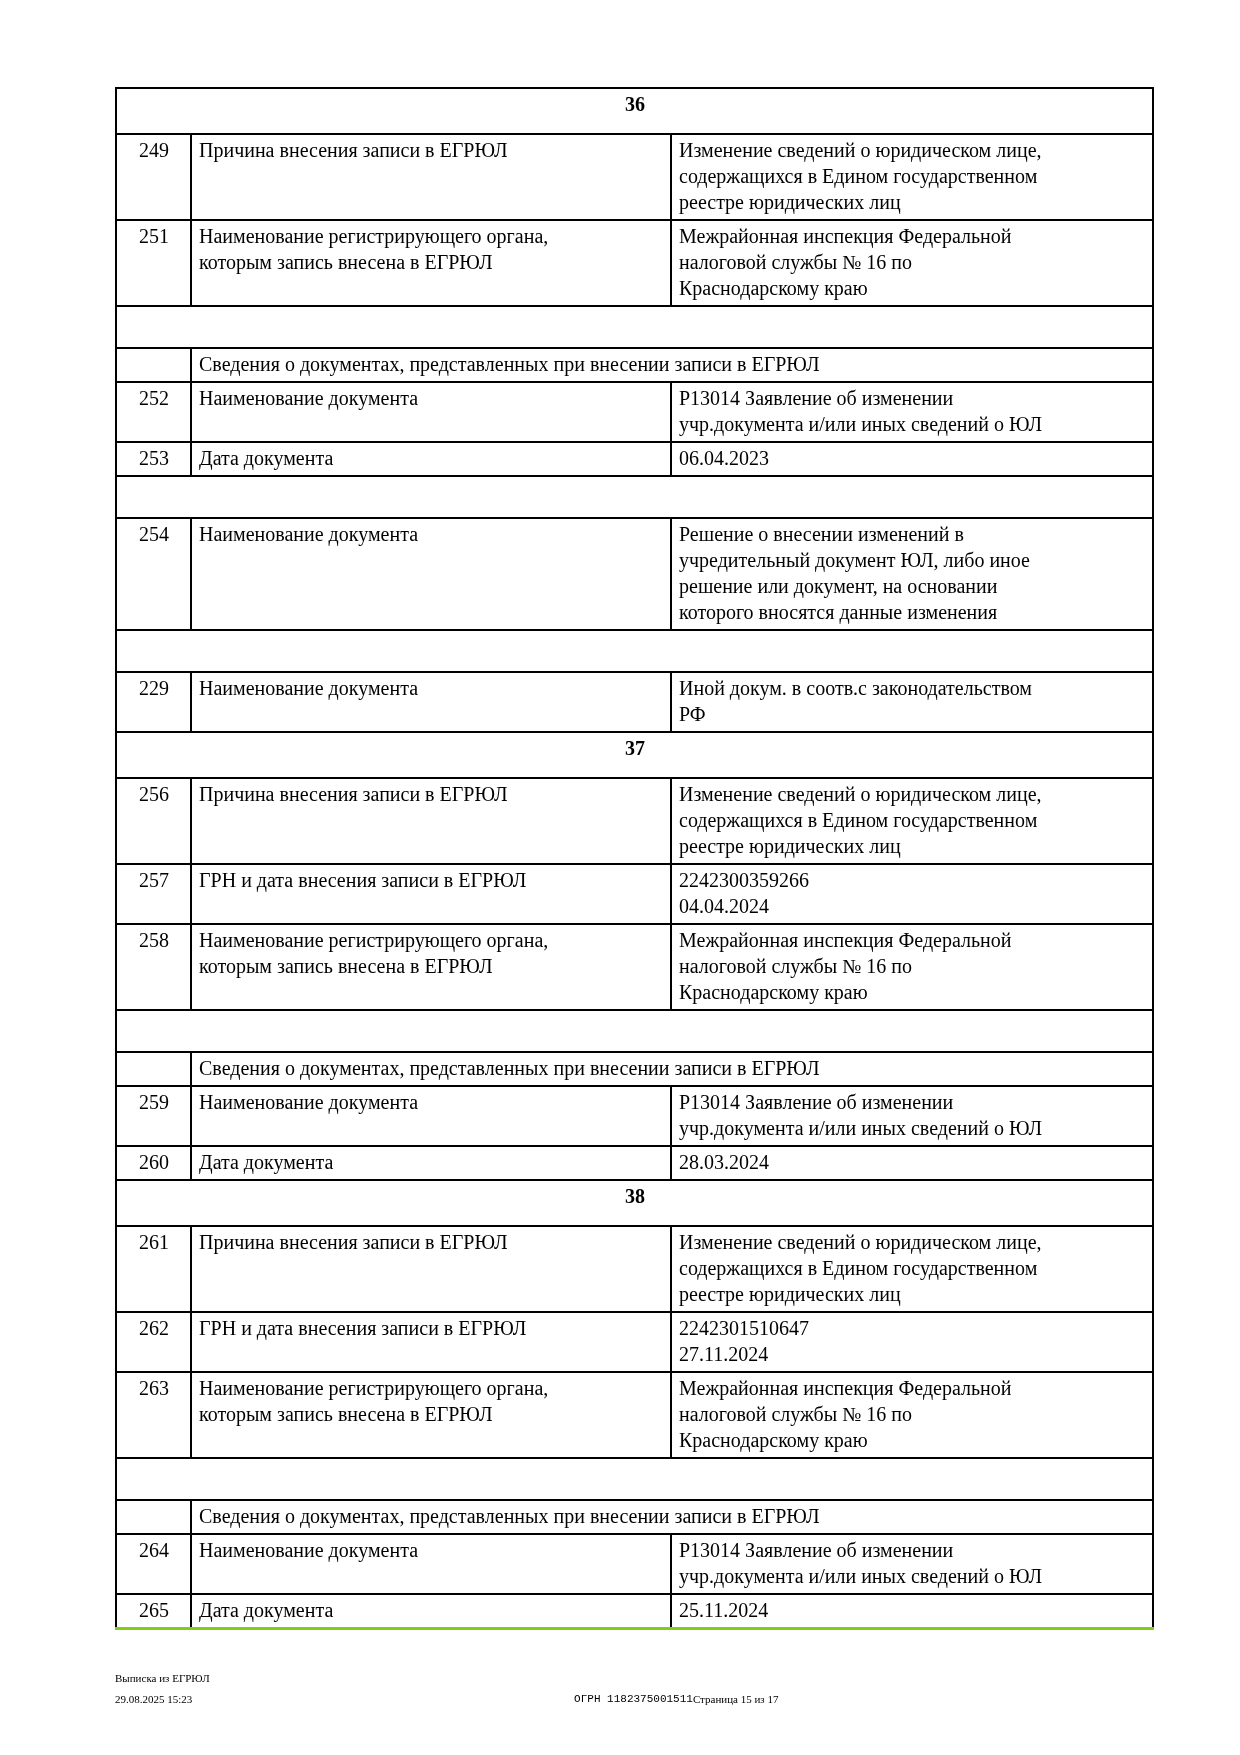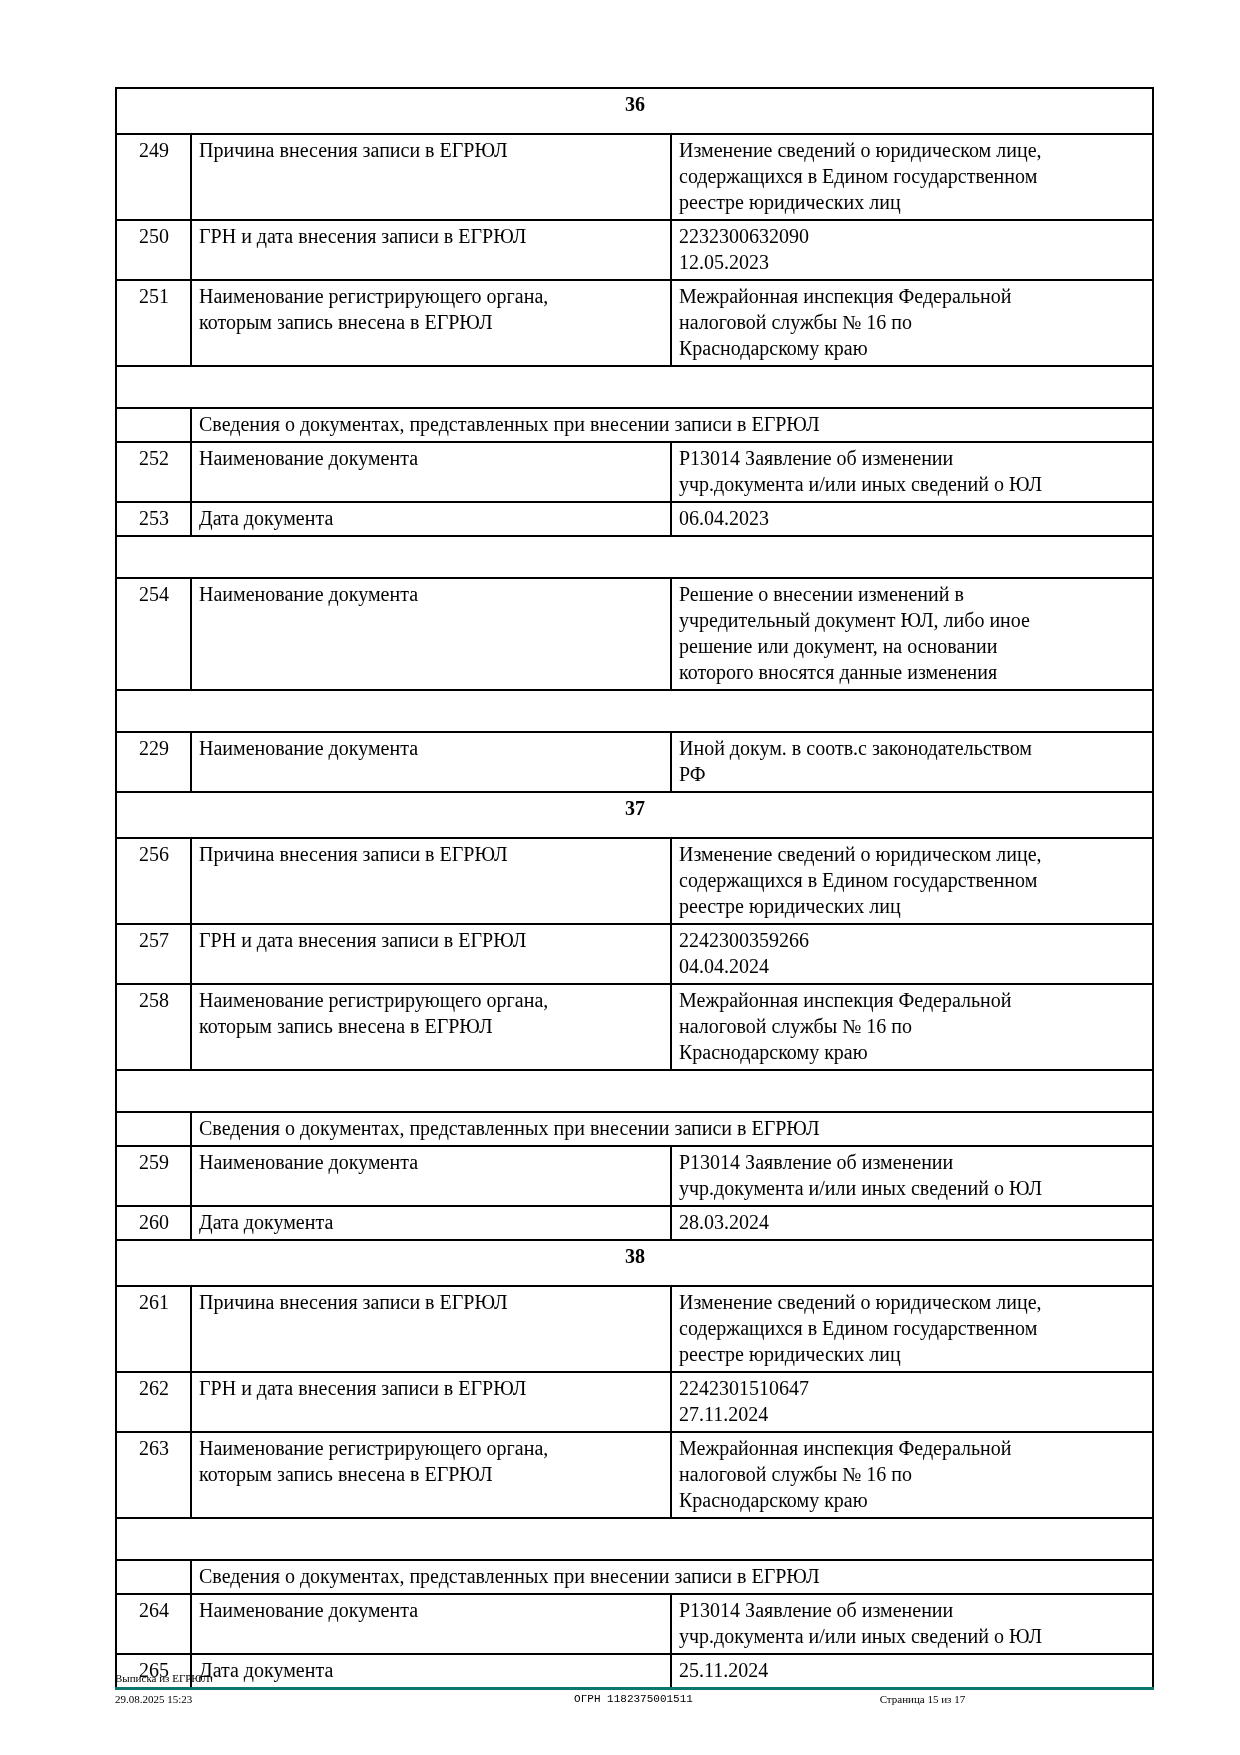--- a/index.html
+++ b/index.html
@@ -47,36 +47,36 @@
     white-space: normal;
     border-radius: 19px;
   }
   td.spacer-cell {
     height: 34px;
   }
   td.subheader-cell {
     white-space: normal;
   }
   tr.last-row td {
-    border-bottom: 3px solid #0f766e;
+    border-bottom: 3px solid #84cc16;
   }
   .footer {
     position: absolute;
     left: 115px;
     width: 1037px;
     top: 1668px;
     display: grid;
     grid-template-columns: 1fr auto 1fr;
     align-items: end;
     font-size: 11px;
     line-height: 21px;
   }
   .footer .f-left { text-align: left; }
   .footer .f-center { text-align: center; font-family: Liberation Mono, monospace; }
-  .footer .f-right { text-align: center; }
+  .footer .f-right { text-align: left; }
 </style>
 </head>
 <body>
 
 <div class="page">
 
   <table class="doc-table">
     <colgroup>
       <col style="width:75px">
       <col style="width:480px">
@@ -89,26 +89,20 @@
     </tr>
 
     <tr>
       <td class="num-cell">249</td>
       <td class="label-cell">Причина внесения записи в ЕГРЮЛ</td>
       <td class="value-cell">Изменение сведений о юридическом лице,
 содержащихся в Едином государственном
 реестре юридических лиц</td>
     </tr>
 
-    <tr>
-      <td class="num-cell">250</td>
-      <td class="label-cell">ГРН и дата внесения записи в ЕГРЮЛ</td>
-      <td class="value-cell">2232300632090
-12.05.2023</td>
-    </tr>
 
     <tr>
       <td class="num-cell">251</td>
       <td class="label-cell">Наименование регистрирующего органа,
 которым запись внесена в ЕГРЮЛ</td>
       <td class="value-cell">Межрайонная инспекция Федеральной
 налоговой службы № 16 по
 Краснодарскому краю</td>
     </tr>
 

